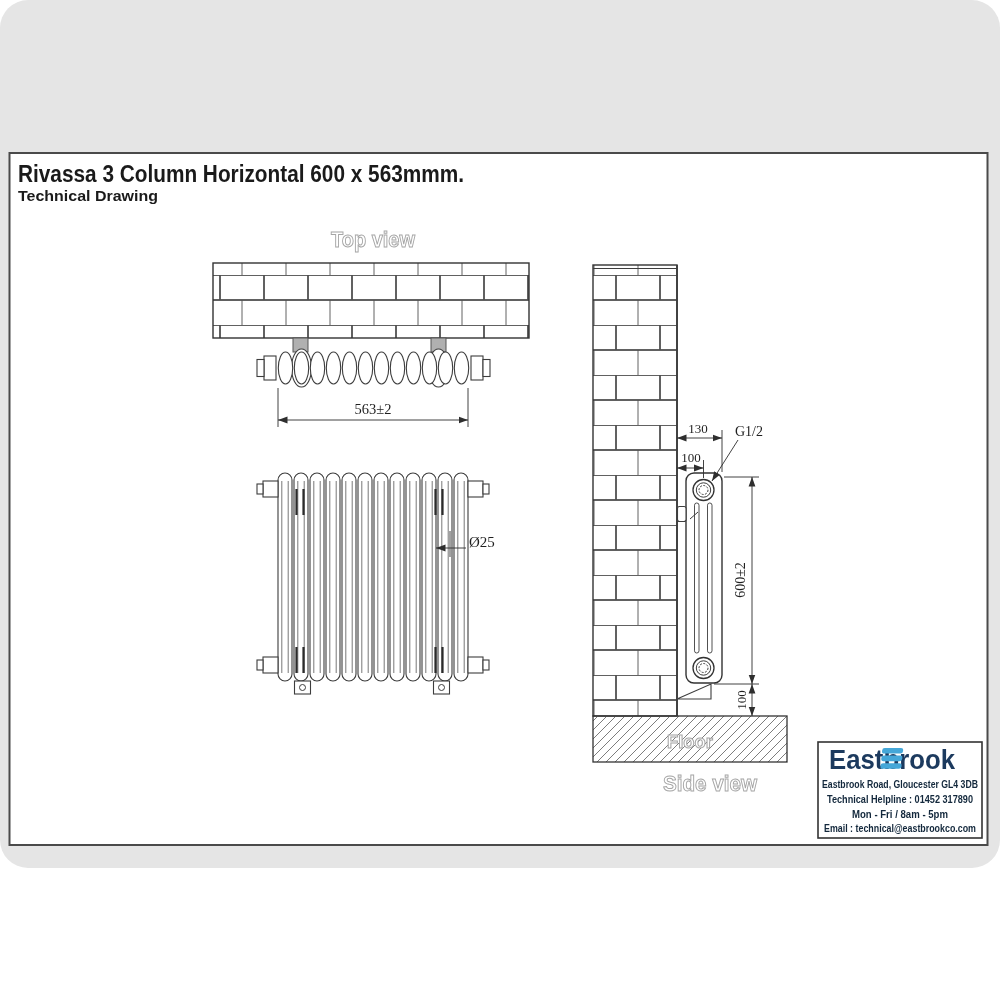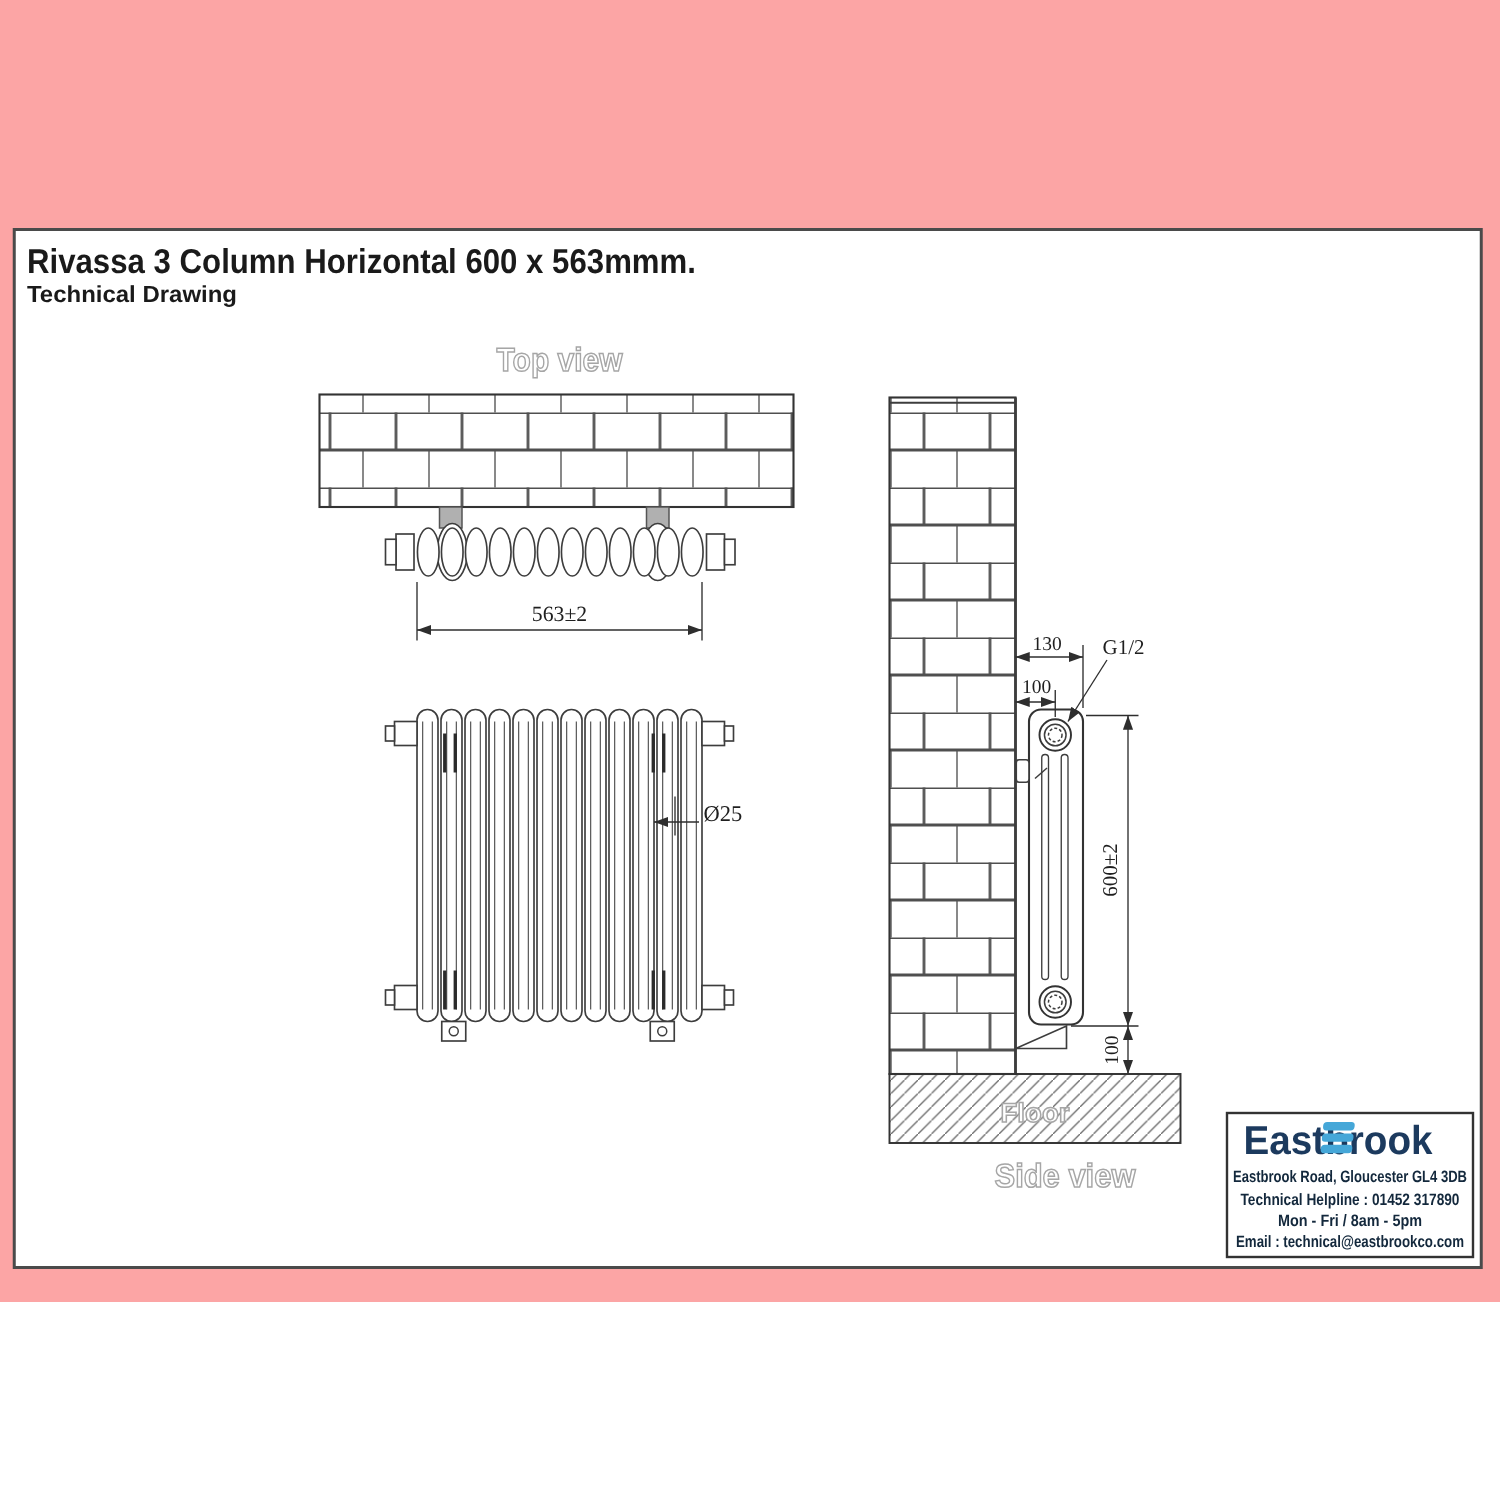--- a/index.html
+++ b/index.html
@@ -1,16 +1,16 @@
 <!DOCTYPE html>
 <html><head>
 <meta charset="utf-8">
 <style>
   html,body{margin:0;padding:0;background:#ffffff;}
-  .stage{width:1000px;height:868px;position:relative;background:#fca5a5;}
+  .stage{width:1000px;height:868px;position:relative;background:#e5e5e5;border-radius:28px;}
   svg{display:block;}
   .t-title{font-family:"Liberation Sans",sans-serif;font-weight:bold;fill:#1a1a1a;}
   .t-dim{font-family:"Liberation Serif",serif;fill:#1f1f1f;}
   .t-outline{font-family:"Liberation Sans",sans-serif;font-weight:bold;fill:#ffffff;stroke:#a6a6a6;stroke-width:1;}
   .t-brand{font-family:"Liberation Sans",sans-serif;font-weight:bold;}
   .ln{stroke:#3d3d3d;fill:none;}
   .dimln{stroke:#2e2e2e;stroke-width:0.9;fill:none;}
 </style>
 </head>
 <body>

